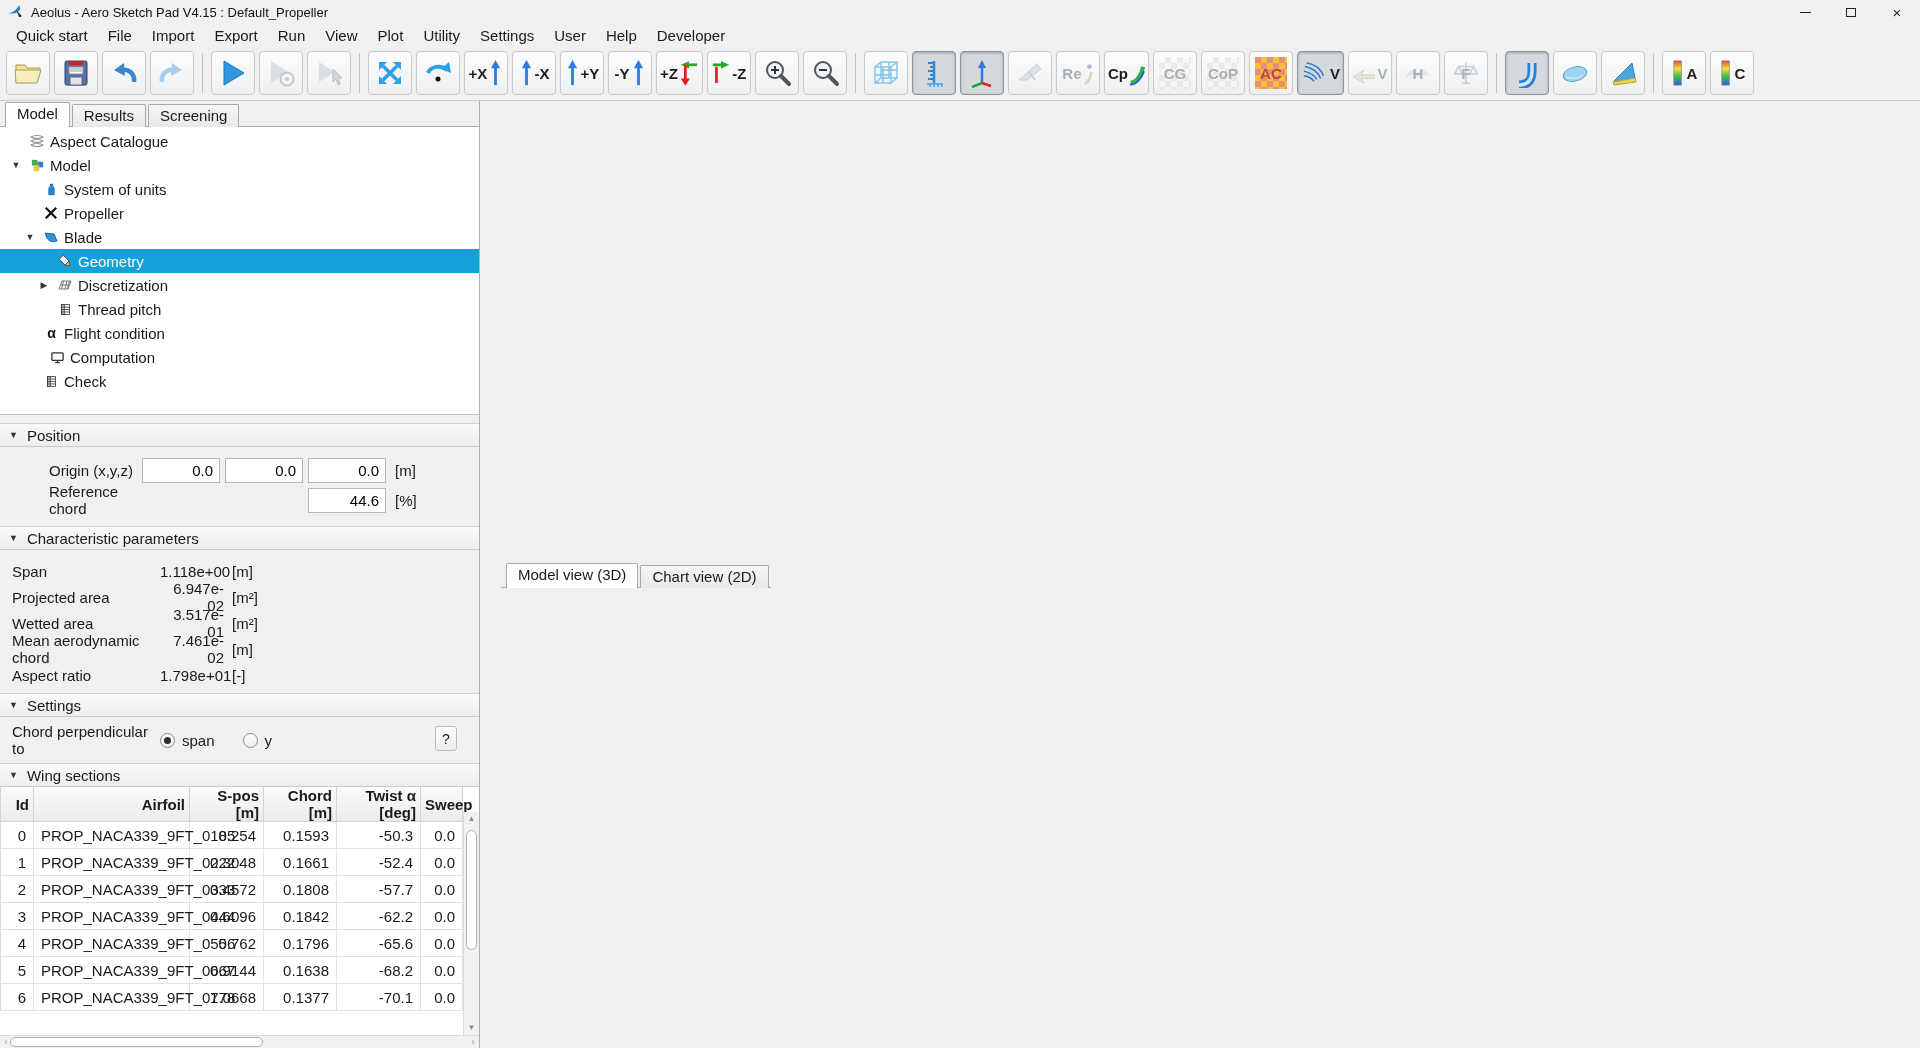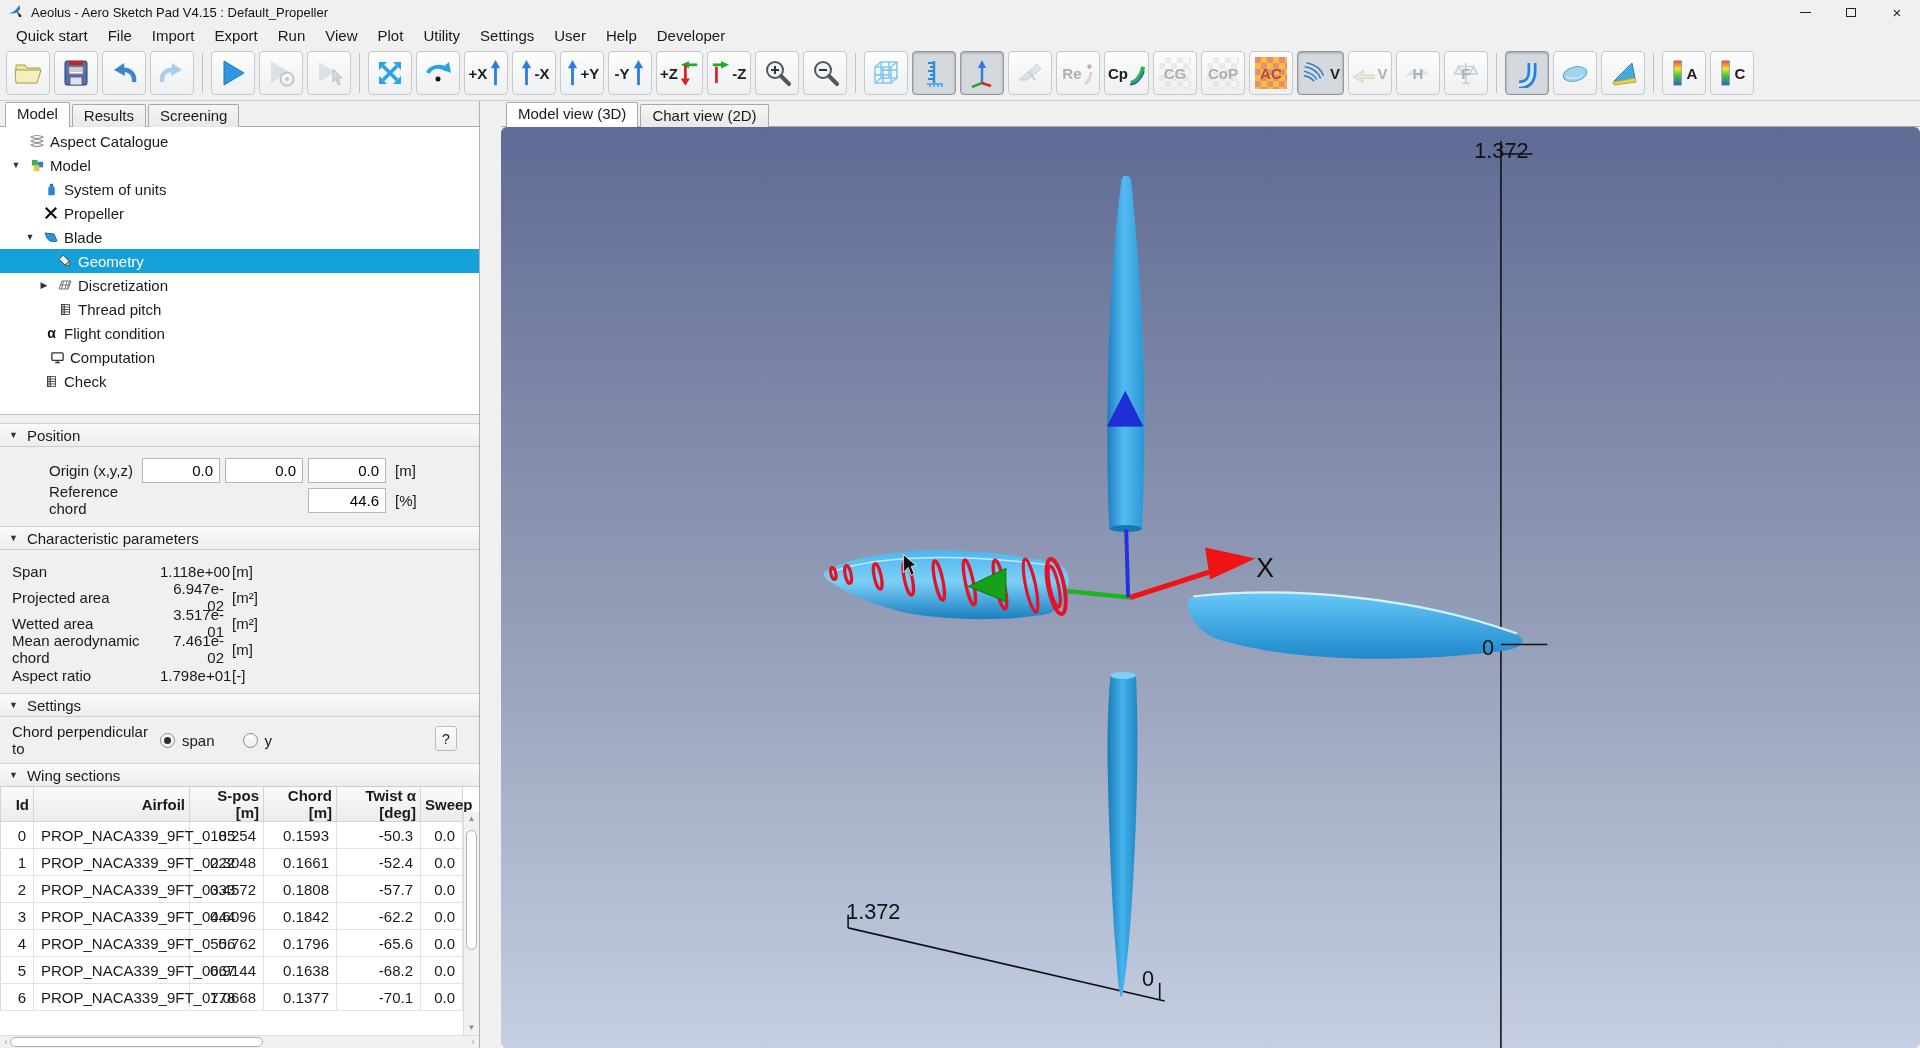--- a/index.html
+++ b/index.html
@@ -33,21 +33,21 @@
     background-image:linear-gradient(45deg,#d9d9d9 25%,transparent 25%,transparent 75%,#d9d9d9 75%),linear-gradient(45deg,#d9d9d9 25%,transparent 25%,transparent 75%,#d9d9d9 75%);
     background-position:0 0,6px 6px; background-size:12px 12px; background-color:#f7f7f7; }
   .ticon.checker-ac { background-image:linear-gradient(45deg,#eec23a 25%,transparent 25%,transparent 75%,#eec23a 75%),linear-gradient(45deg,#eec23a 25%,transparent 25%,transparent 75%,#eec23a 75%); background-color:#ee8a78; }
   .lbl { font-weight:bold; font-size:15px; z-index:1; position:relative; }
   .lbl-gray { color:#9aa0a6; } .lbl-dark { color:#1c1c1c; } .lbl-red { color:#b84848; } .lbl-blue { color:#5aa8d8; }
   .tsep { width:1px; align-self:stretch; background:#c2c2c2; margin:3px 4px; flex:none; }
 
   
   #main { flex:1; display:flex; min-height:0;gap:21px; }
   #left-panel { width:480px; flex:none; background:#f0f0f0; border-right:1px solid #aeb2b6; display:flex; flex-direction:column; }
-  #viewport { flex:1; display:flex; flex-direction:column; min-width:0; }
+  #viewport { flex:1; display:flex; flex-direction:row; min-width:0;align-items:center; }
 
   
   .tabbar { height:26px; background:#f0f0f0; border-bottom:1px solid #a9a9a9; display:flex; align-items:flex-end; padding-left:5px; flex:none; }
   .tab { border:1px solid #a9a9a9; border-bottom:none; border-radius:2px 2px 0 0; padding:2px 11px 3px; font-size:15px; background:linear-gradient(#f6f6f6,#e8e8e8); margin-right:2px; position:relative; bottom:-1px; }
   .tab.active { background:#fff; padding-bottom:5px; z-index:2; }
 
   
   #tree { height:288px; background:#fff; border-bottom:1px solid #c0c0c0; overflow:hidden; padding-top:2px; flex:none; }
   .trow { height:24px; display:flex; align-items:center; font-size:15px; gap:4px; }
   .trow.selected { background:#14a0d8; color:#fff; }

